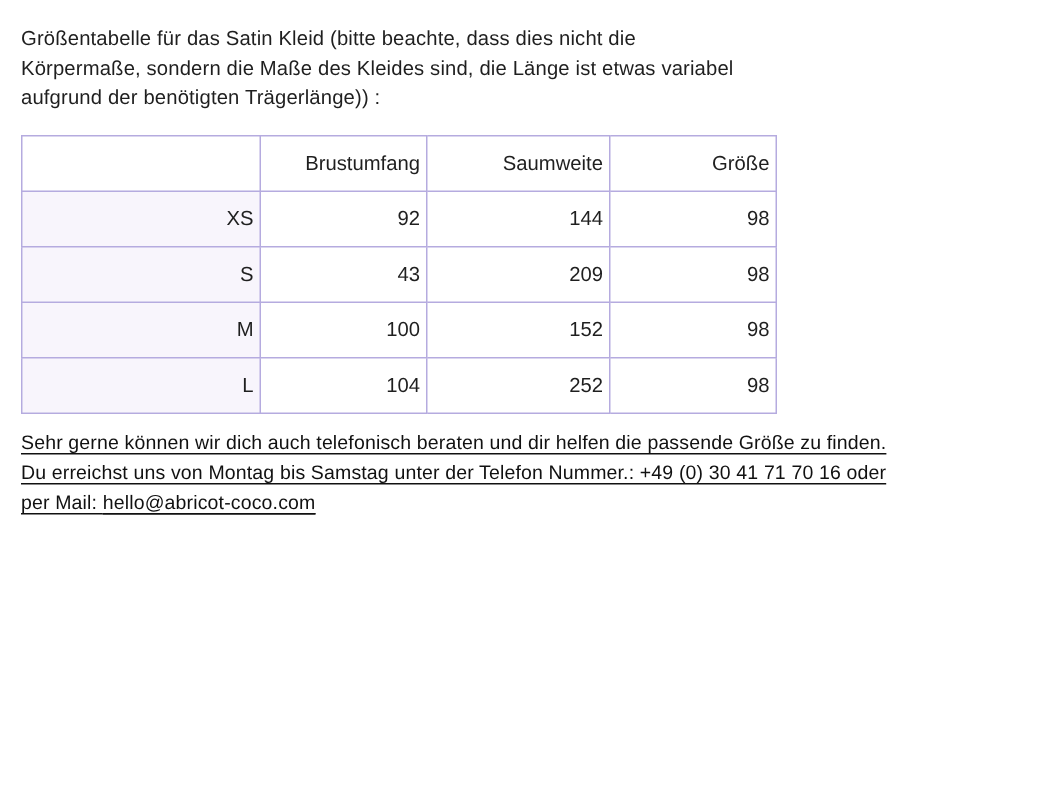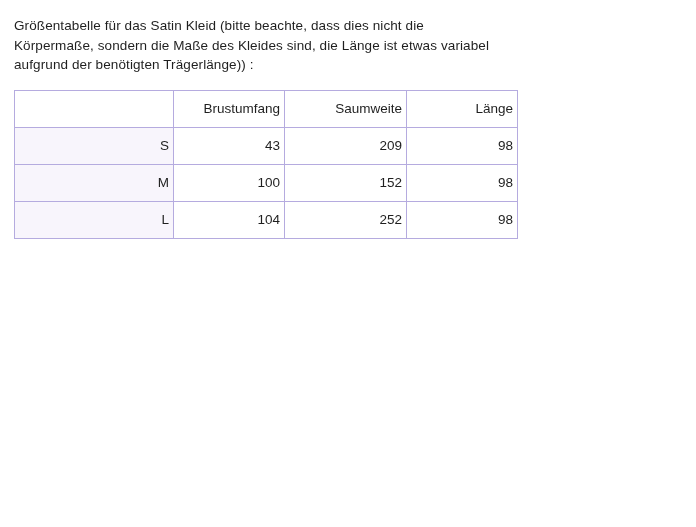--- a/index.html
+++ b/index.html
@@ -78,24 +78,30 @@
       <col style="width:159px">
       <col style="width:111px">
       <col style="width:122px">
       <col style="width:111px">
     </colgroup>
     <thead>
       <tr>
         <th></th>
         <th>Brustumfang</th>
         <th>Saumweite</th>
-        <th>Länge</th>
+        <th>Größe</th>
       </tr>
     </thead>
     <tbody>
+      <tr>
+        <th class="size-cell">XS</th>
+        <td>92</td>
+        <td>144</td>
+        <td>98</td>
+      </tr>
       <tr>
         <th class="size-cell">S</th>
         <td>43</td>
         <td>209</td>
         <td>98</td>
       </tr>
       <tr>
         <th class="size-cell">M</th>
         <td>100</td>
         <td>152</td>
@@ -103,14 +109,17 @@
       </tr>
       <tr>
         <th class="size-cell">L</th>
         <td>104</td>
         <td>252</td>
         <td>98</td>
       </tr>
     </tbody>
   </table>
 
+  <p class="contact"><span>Sehr gerne können wir dich auch telefonisch beraten und dir helfen die passende Größe zu finden.
+Du erreichst uns von Montag bis Samstag unter der Telefon Nummer.: +49 (0) 30 41 71 70 16 oder
+per Mail: </span><span class="email">hello@abricot-coco.com</span></p>
 
 </div>
 
 </body></html>

